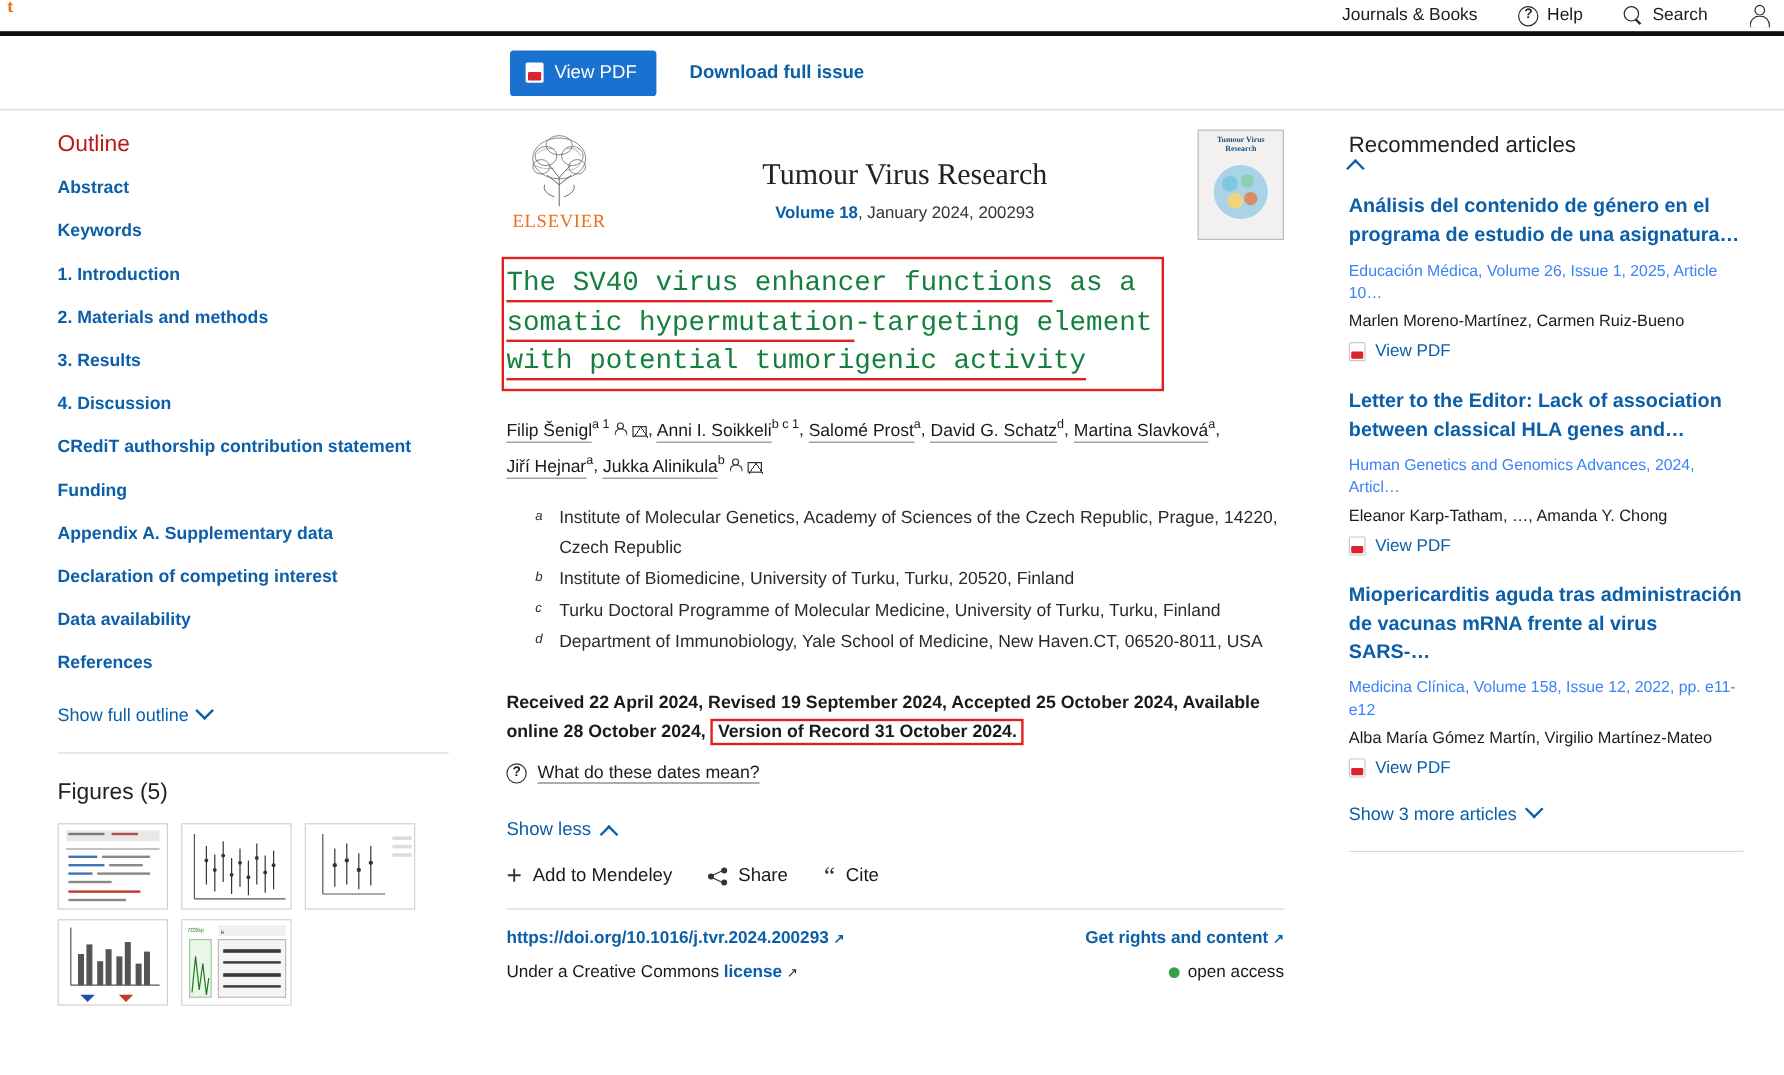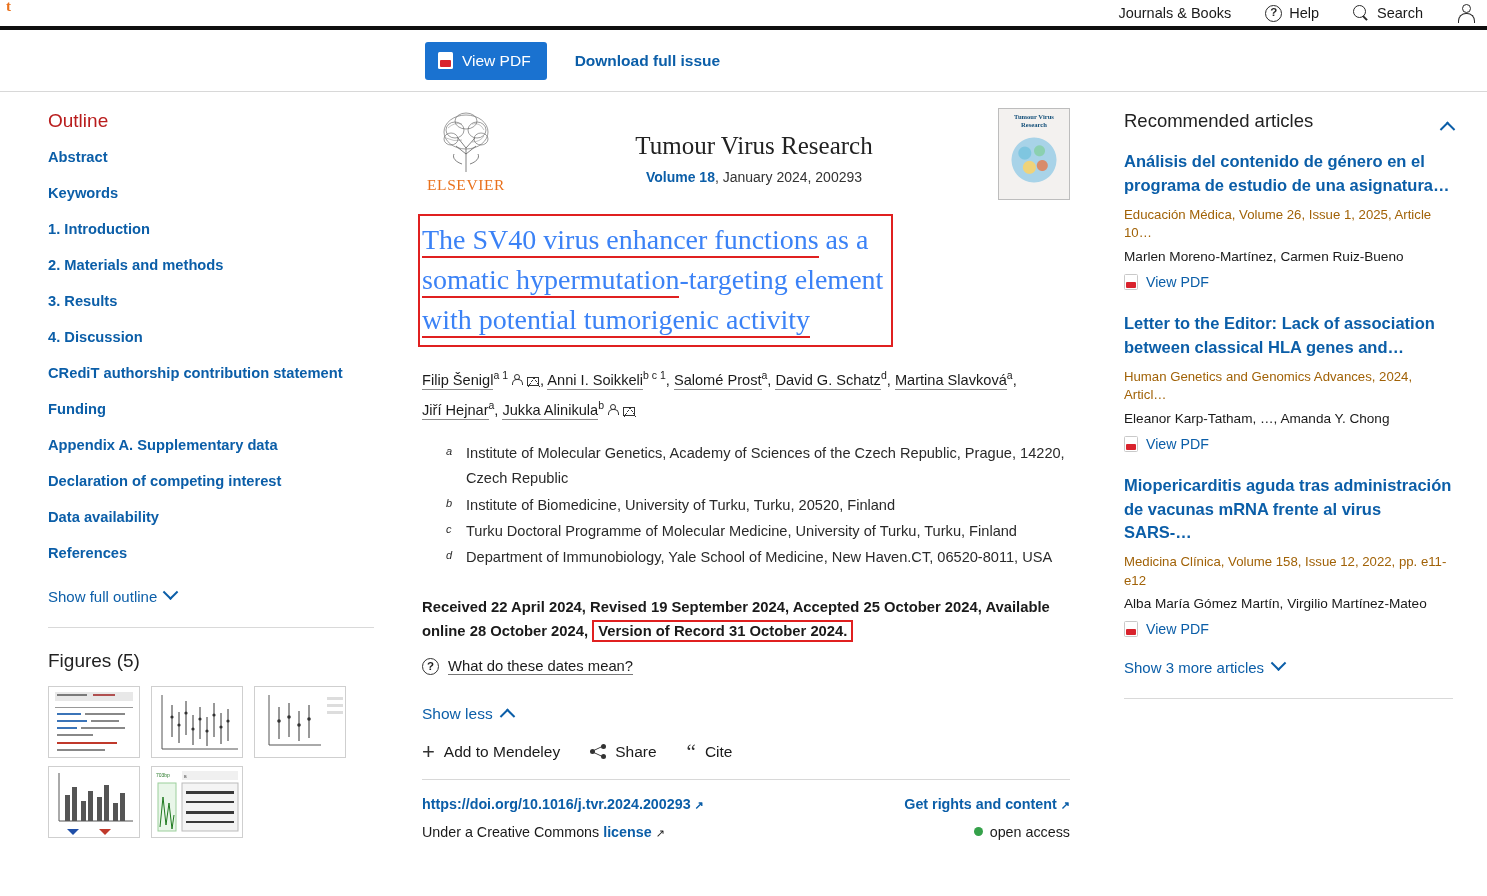--- a/index.html
+++ b/index.html
@@ -303,24 +303,24 @@
   }
 
   .title-box {
     border: 2.2px solid #e02020;
     padding: 4px 8px 6px 2px;
     margin: 14px 0 0 -4px;
     display: inline-block;
     max-width: 635px;
   }
   .art-title {
-    font-family: Liberation Serif, serif;
-    font-size: 28px;
+    font-family: Liberation Mono, monospace;
+    font-size: 23px;
     line-height: 1.42;
-    color: #3b82f6;
+    color: #15803d;
     margin: 0;
     font-weight: normal;
   }
   .art-title .ul {
     border-bottom: 2.2px solid #e02020;
     padding-bottom: 1px;
   }
 
   .authors {
     margin-top: 18px;
@@ -505,38 +505,39 @@
   .oa-dot {
     width: 9px; height: 9px; border-radius: 50%;
     background: #35a14a;
     display: inline-block;
   }
   .ext { font-size: 11px; }
 
   
   .rec-head {
     display: flex;
-    align-items: flex-end;
+    align-items: flex-start;
     justify-content: space-between;
     margin-bottom: 18px;
+    flex-direction: column;
   }
   .rec-title {
     font-size: 18.5px;
     color: #222;
     font-weight: normal;
   }
   .rec-item { margin-bottom: 22px; }
   .rec-item .t {
     color: #0b5ea8;
     font-size: 16.5px;
     line-height: 1.45;
     display: block;
   }
   .rec-item .meta {
-    color: #a16207;
+    color: #3b82f6;
     font-size: 13.2px;
     margin-top: 8px;
     line-height: 1.4;
   }
   .rec-item .auth {
     color: #1a1a1a;
     font-size: 13.6px;
     margin-top: 6px;
   }
   .viewpdf-link {

